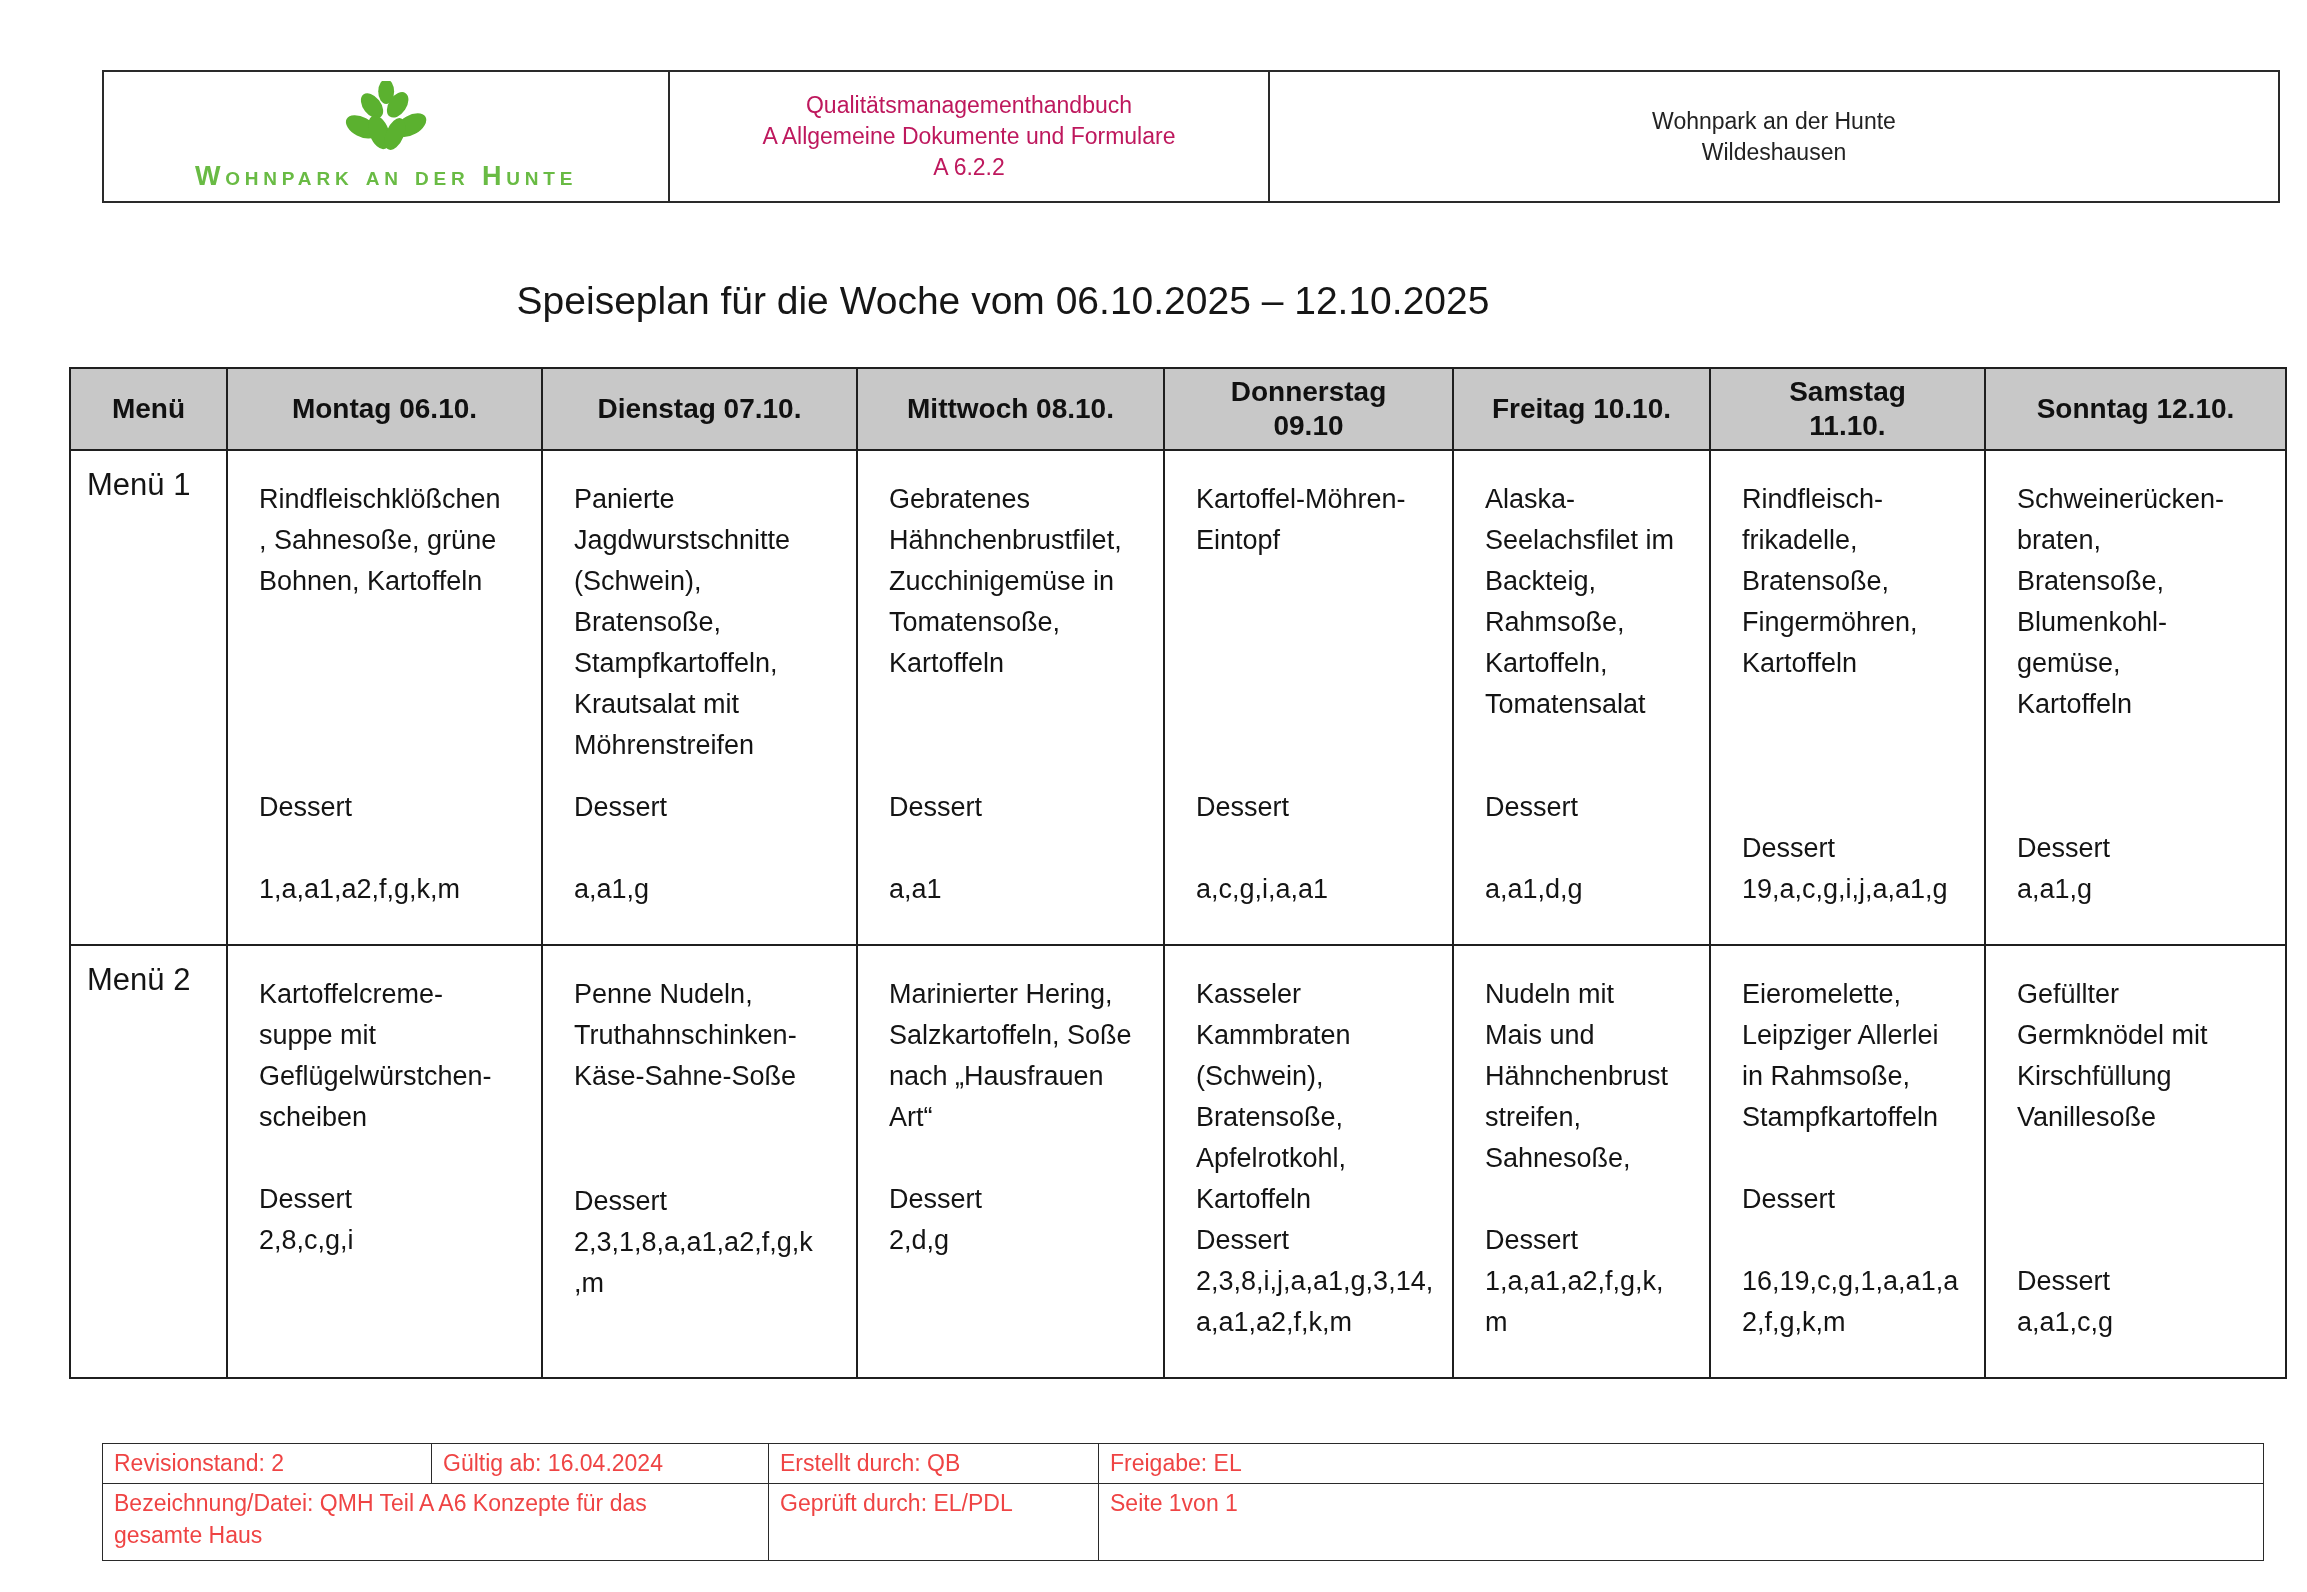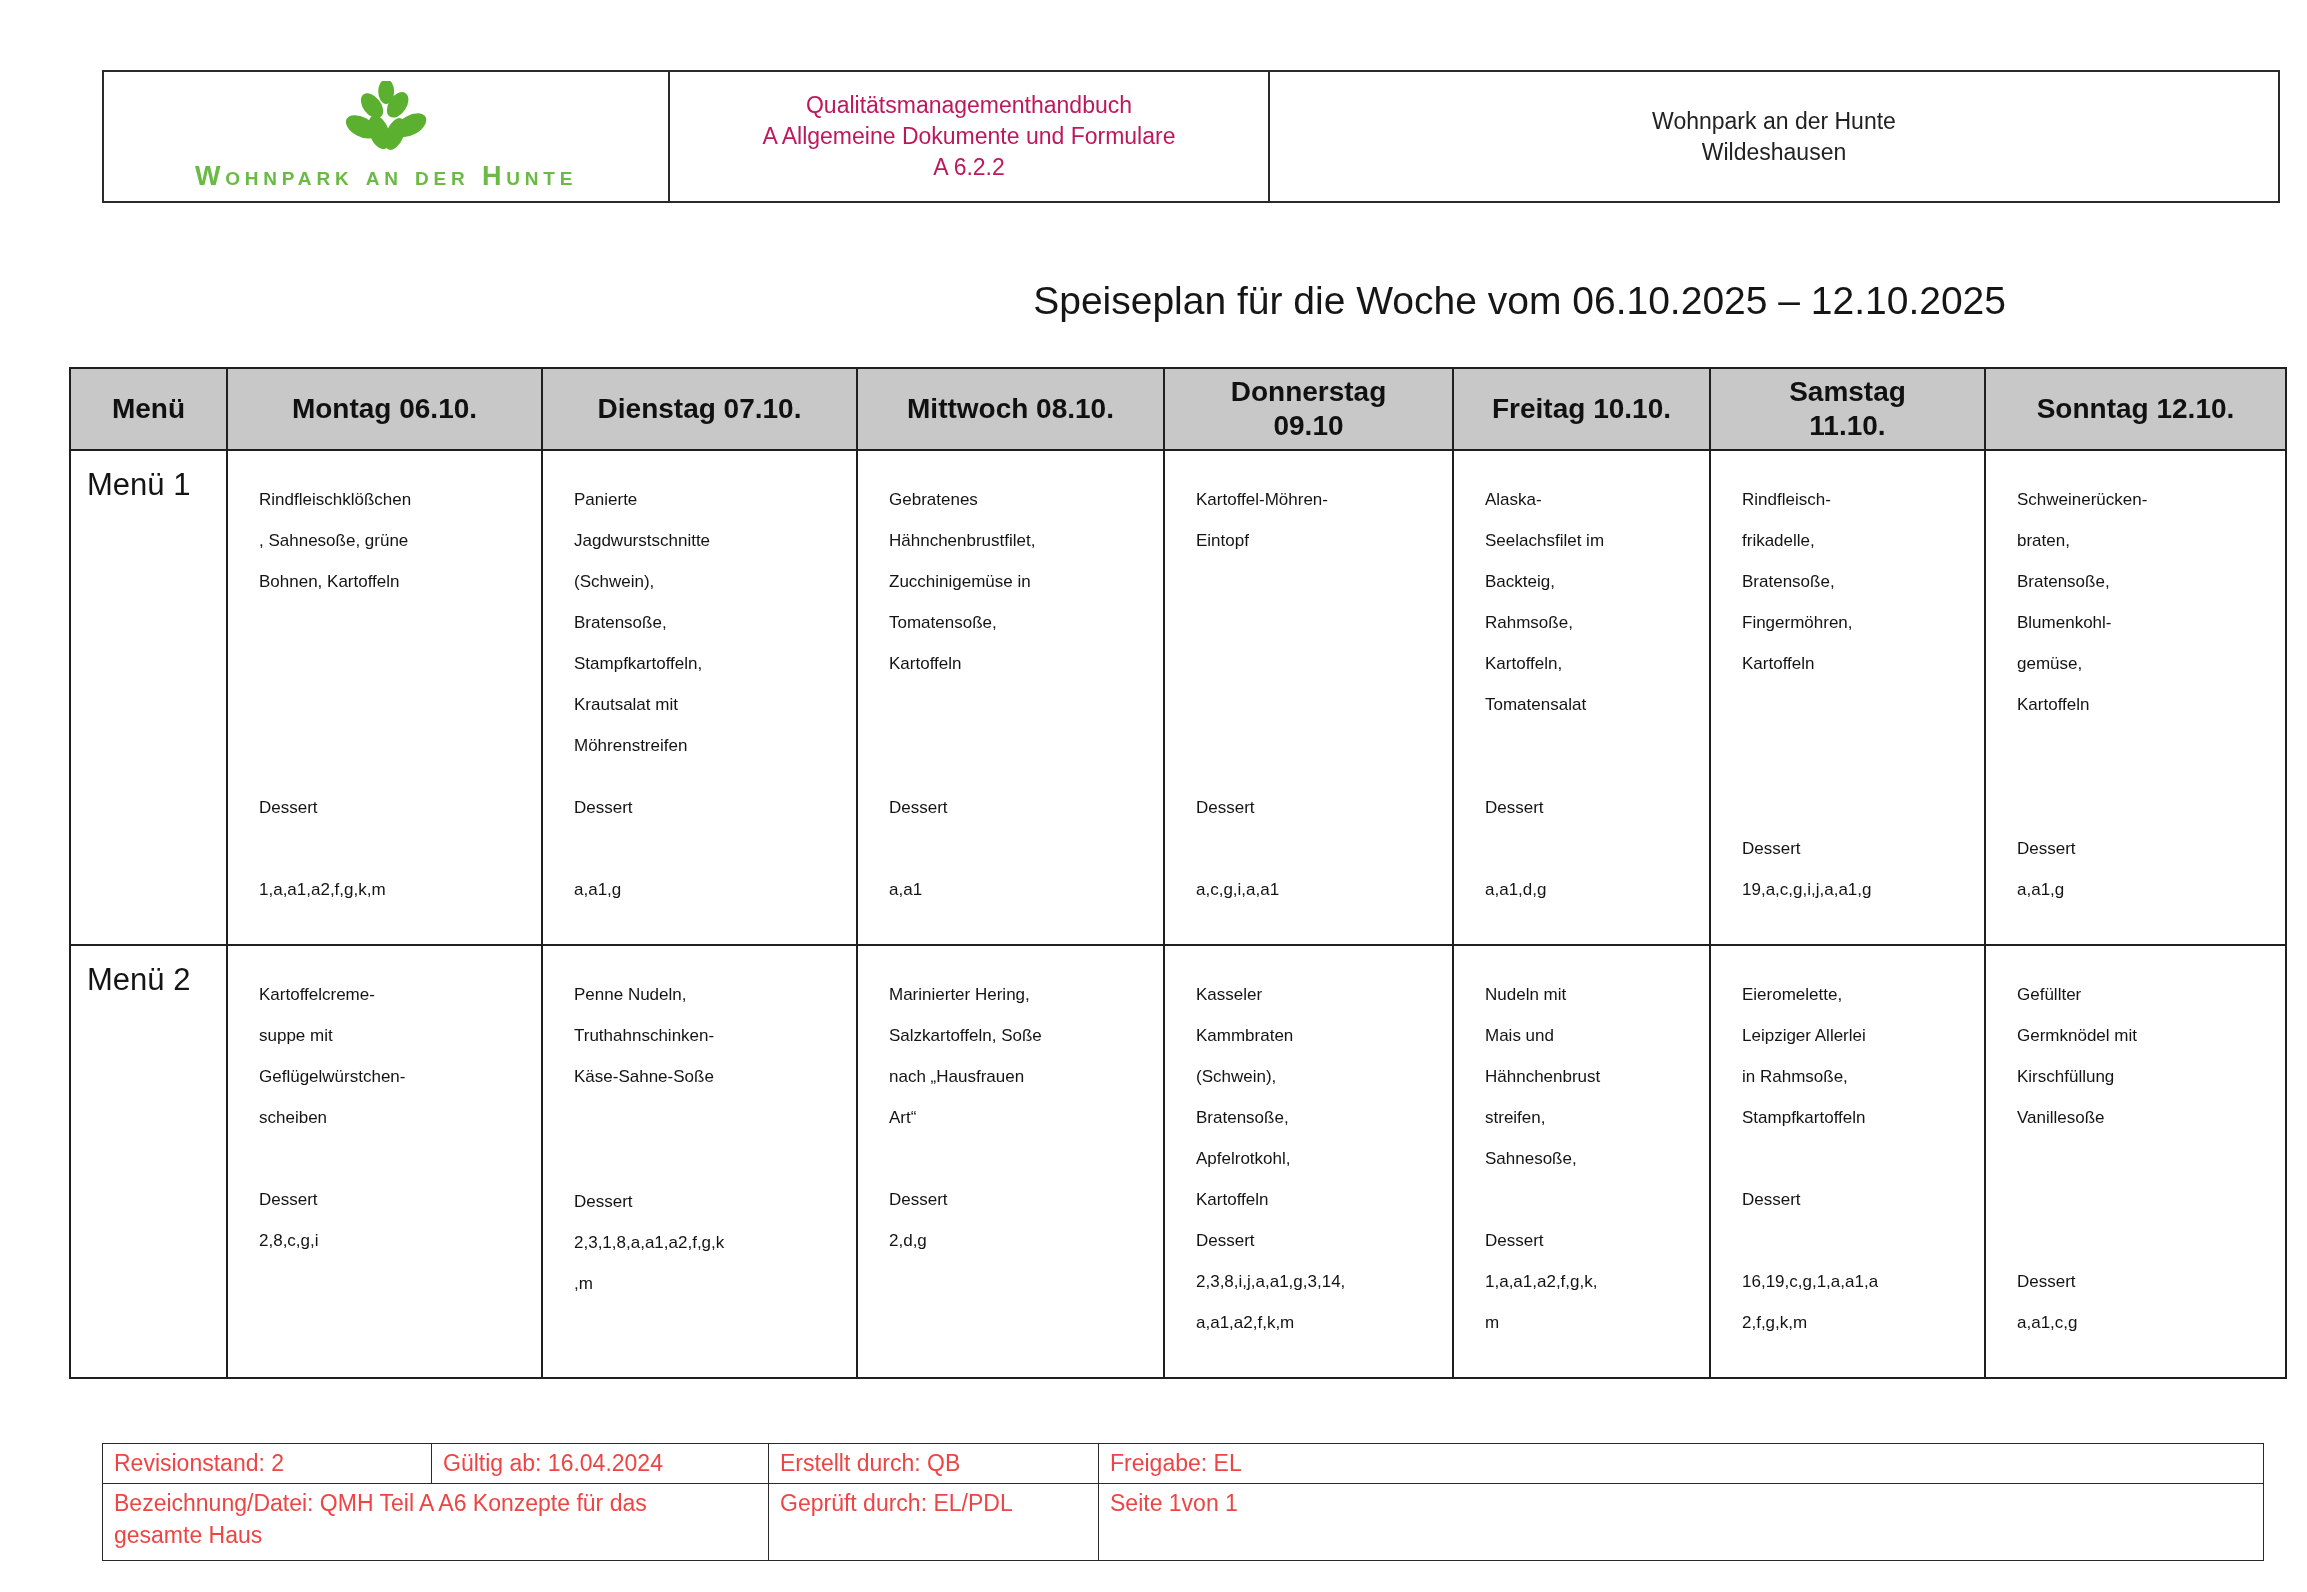--- a/index.html
+++ b/index.html
@@ -23,42 +23,42 @@
   .hcell-logo{width:566px;border-right:2px solid #2a2a2a;}
   .hcell-doc{width:600px;border-right:2px solid #2a2a2a;font-size:23px;line-height:31px;text-align:center;color:#be185d;}
   .hcell-site{flex:1;font-size:23px;line-height:31px;text-align:center;color:#222;}
   .logo-icon{height:76px;margin-bottom:4.1px;}
   .wordmark{
     font-variant:small-caps;letter-spacing:4.8px;font-weight:600;font-size:27px;
     color:var(--wordmark_green);white-space:nowrap;
   }
   
   .page-title{
-    position:absolute;top:279px;left:0;width:2006px;text-align:right;
+    position:absolute;top:279px;left:0;width:2006px;text-align:center;
     font-size:39px;color:#161616;
   }
   
   table{border-collapse:collapse;}
   .menu-table{
     position:absolute;left:69px;top:367px;width:2216px;table-layout:fixed;
   }
   .menu-table th,.menu-table td{
     border:2px solid var(--border);box-sizing:border-box;
   }
   .menu-table thead th{
     background:var(--header_row_bg);height:82px;font-size:28px;font-weight:bold;
     text-align:center;vertical-align:middle;white-space:pre-line;line-height:34px;color:#111;
   }
   .menu-table tbody td{vertical-align:top;padding:16px;}
   .row-menu1 td{height:495px;}
   .row-menu2 td{height:375px;}
   .rowlabel{font-size:31px;padding:30px 0 0 37px;box-sizing:border-box;}
   .cellbox{
     display:flex;flex-direction:column;height:100%;box-sizing:border-box;
-    padding:12.2px 12.2px 17.7px 15px;font-size:17px;line-height:41px;white-space:pre-line;
+    padding:12.2px 12.2px 17.7px 15px;font-size:27px;line-height:41px;white-space:pre-line;
   }
   .dessert.d-bottom{margin-top:auto;}
   .dessert.d-mid{margin-top:41px;}
   .dessert.d-mid-lg{margin-top:84px;}
   
   .footer-table{
     position:absolute;left:102px;top:1443px;width:2161px;table-layout:fixed;
   }
   .footer-table td{
     border:1.4px solid #2a2a2a;font-size:23px;line-height:32px;padding:3.4px 11px;

